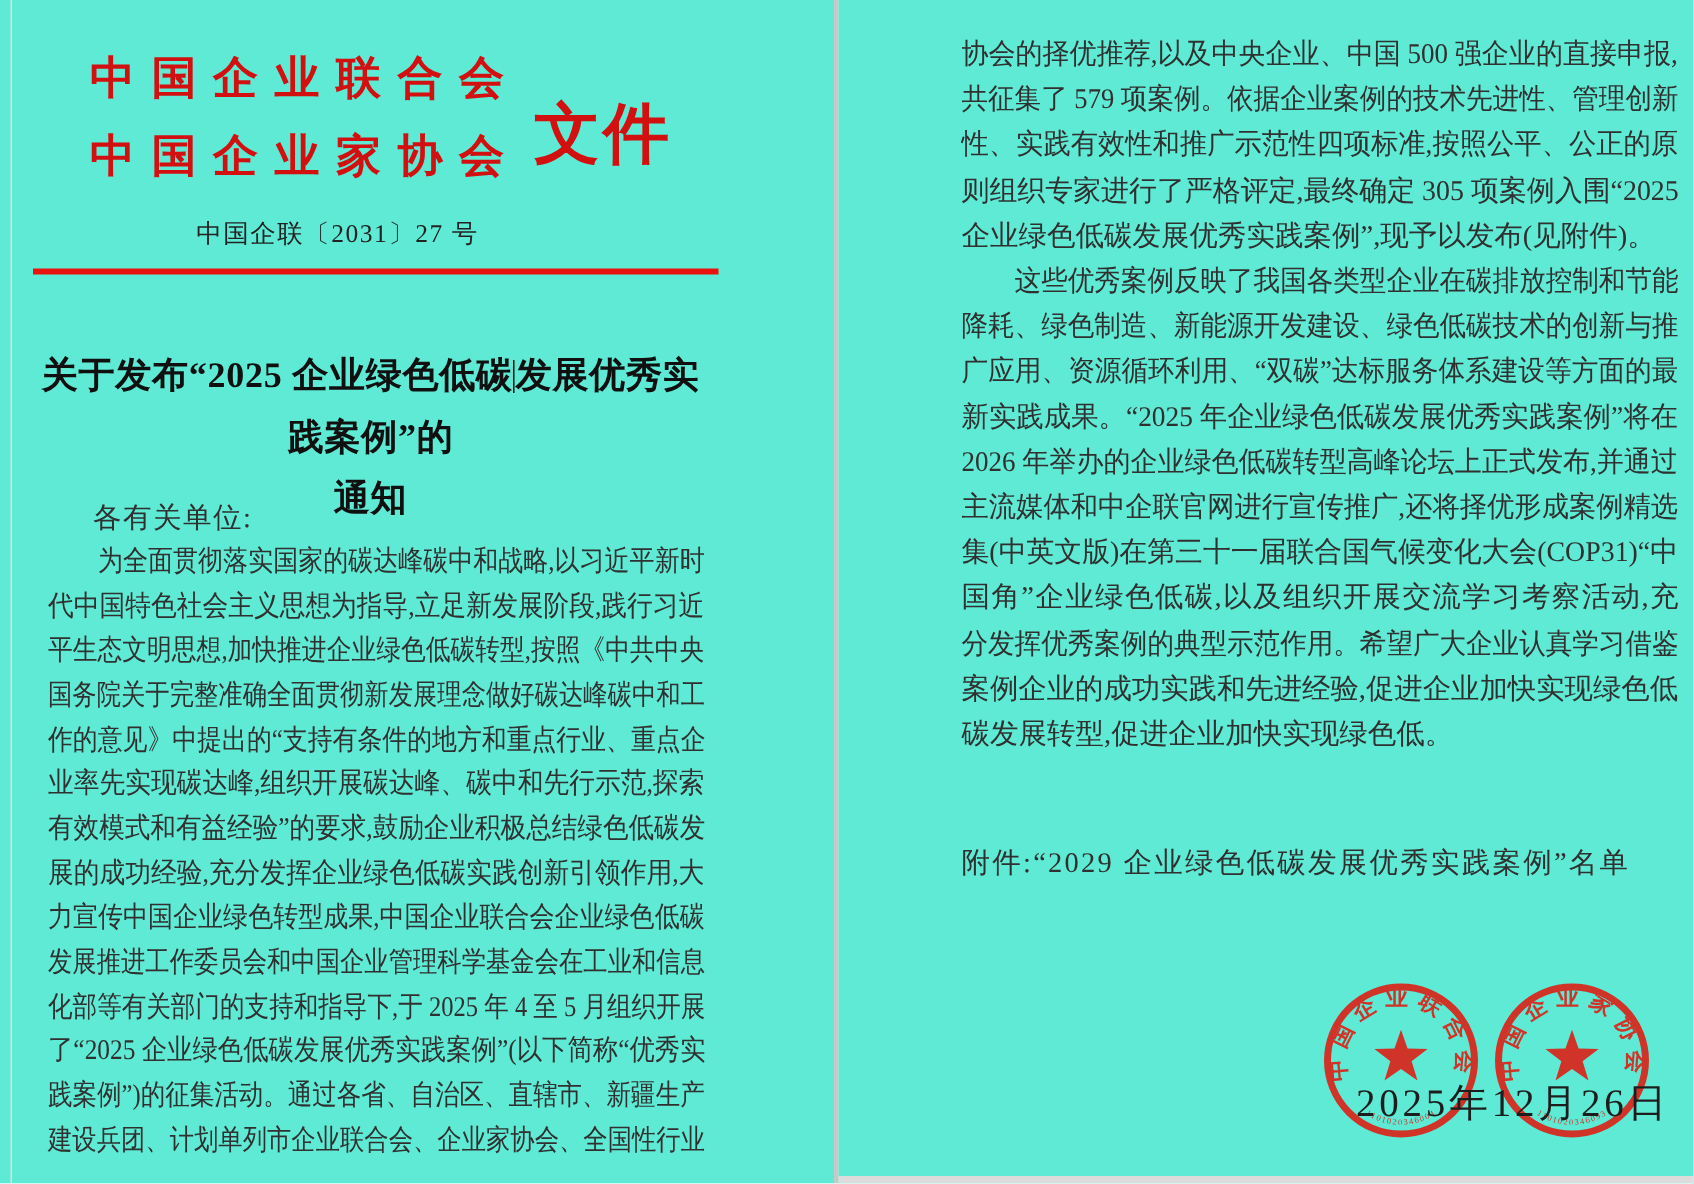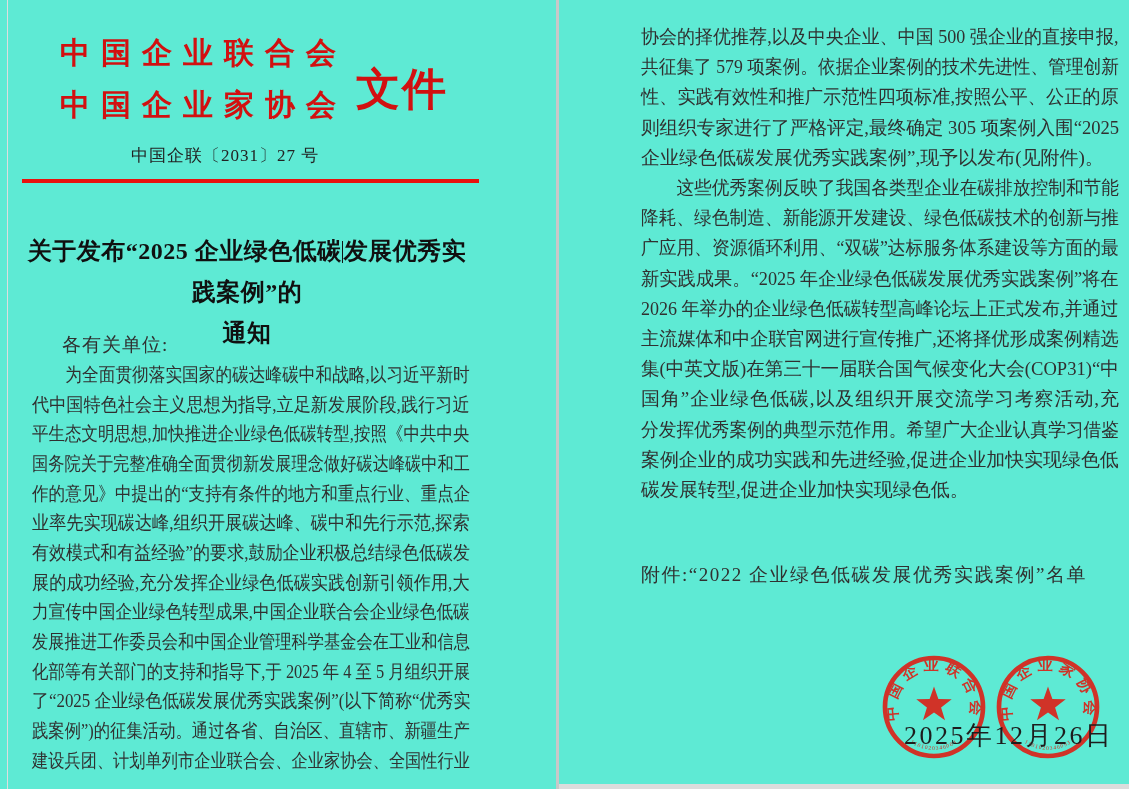--- a/index.html
+++ b/index.html
@@ -108,21 +108,21 @@
         <div class="bline" style="transform-origin: left center; transform: scaleX(0.935421); text-align-last: left;">广应用、资源循环利用、“双碳”达标服务体系建设等方面的最</div>
         <div class="bline" style="transform-origin: left center; transform: scaleX(0.961771); text-align-last: left;">新实践成果。“2025 年企业绿色低碳发展优秀实践案例”将在</div>
         <div class="bline" style="transform-origin: left center; transform: scaleX(0.948413); text-align-last: left;">2026 年举办的企业绿色低碳转型高峰论坛上正式发布,并通过</div>
         <div class="bline" style="transform-origin: left center; transform: scaleX(0.957916); text-align-last: left;">主流媒体和中企联官网进行宣传推广,还将择优形成案例精选</div>
         <div class="bline" style="transform-origin: left center; transform: scaleX(0.977505); text-align-last: left;">集(中英文版)在第三十一届联合国气候变化大会(COP31)“中</div>
         <div class="bline">国角”企业绿色低碳,以及组织开展交流学习考察活动,充</div>
         <div class="bline" style="transform-origin: left center; transform: scaleX(0.931774); text-align-last: left;">分发挥优秀案例的典型示范作用。希望广大企业认真学习借鉴</div>
         <div class="bline" style="transform-origin: left center; transform: scaleX(0.995833); text-align-last: left;">案例企业的成功实践和先进经验,促进企业加快实现绿色低</div>
         <div class="bline endline">碳发展转型,促进企业加快实现绿色低。</div>
       </div>
-    <div class="attachment">附件:“2022 企业绿色低碳发展优秀实践案例”名单</div>
+    <div class="attachment">附件:“2029 企业绿色低碳发展优秀实践案例”名单</div>
 
     <div class="issue-date">2025年12月26日</div>
 
     <svg class="seal seal-1" viewBox="0 0 120 120">
       <circle cx="60" cy="60" r="52.5" fill="none" stroke="var(--seal)" stroke-width="5"></circle>
       <polygon fill="var(--seal)" points="60,38 55.3,51.5 41.0,51.8 52.4,60.5 48.2,74.2 60,66 71.8,74.2 67.6,60.5 79.0,51.8 64.7,51.5"></polygon>
       <defs>
         <path id="arc-top-1" d="M 23.7 76.9 A 40 40 0 1 1 96.3 76.9" fill="none"></path>
         <path id="arc-bot-1" d="M 30.4 95.2 A 46 46 0 0 0 89.6 95.2" fill="none"></path>
       </defs>

